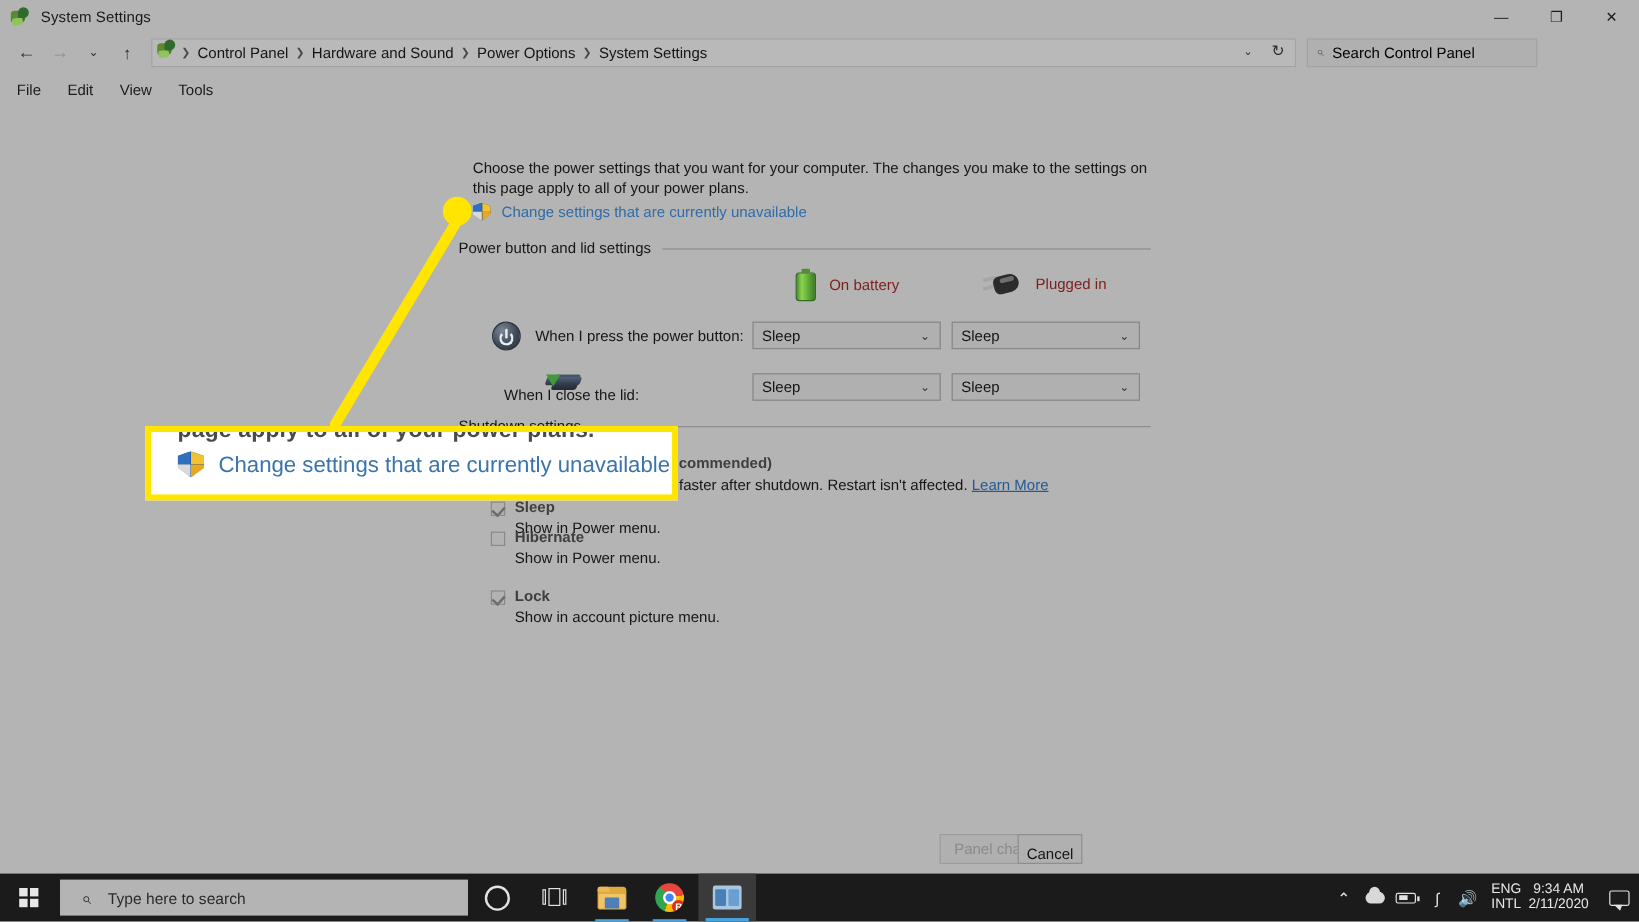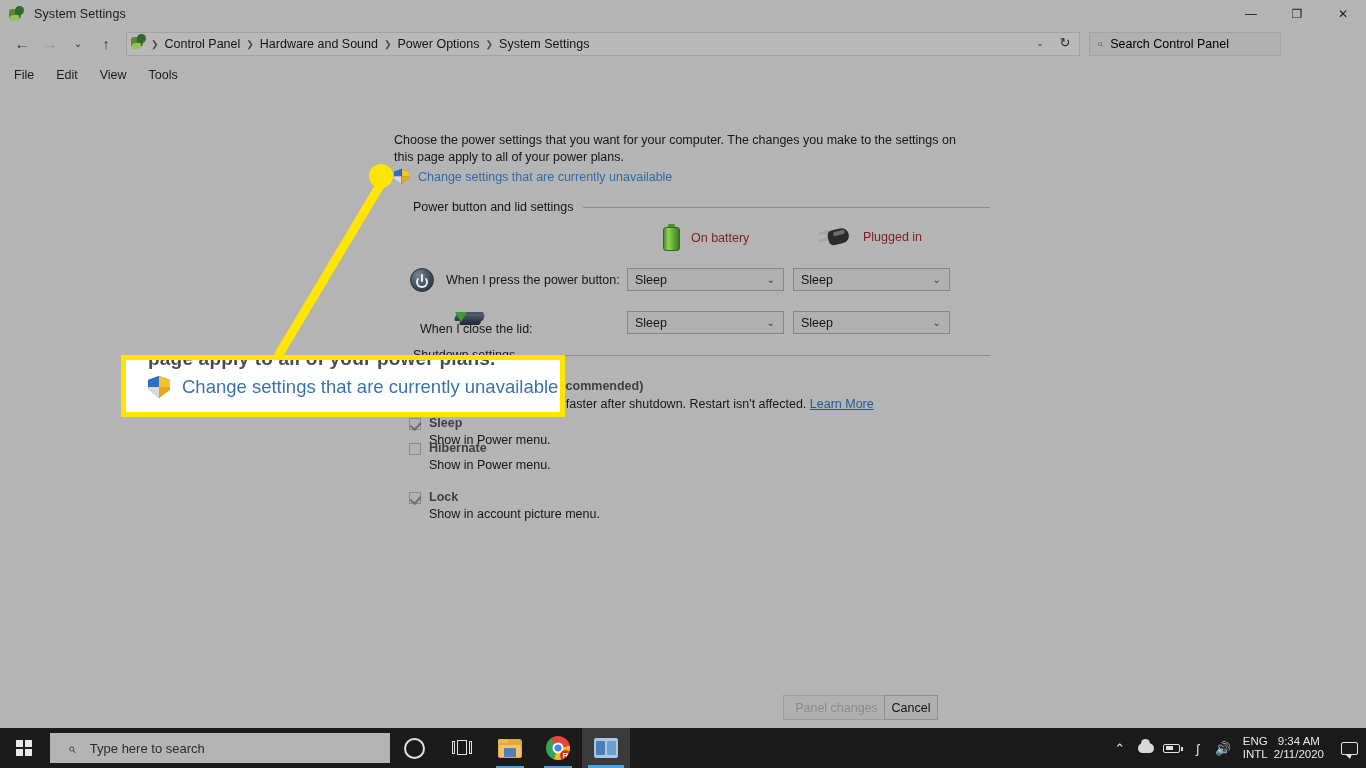--- a/index.html
+++ b/index.html
@@ -142,21 +142,21 @@
     clip-path: polygon(0% 0%, 100% 0%, 100% 30%, 0% 100%);
   }
   .shield .sh-q4 {
     position:absolute; left:0; bottom:0; width:50%; height:52%;
     background:#d9d9d9;
     clip-path: polygon(0% 0%, 100% 0%, 100% 100%, 0% 30%);
   }
 
   
   .group {
-    position:absolute; left:413px; width:577px;
+    position:absolute; left:382px; width:577px;
     display:flex; align-items:center;
   }
   .group .g-label { font-size:12.5px; color:#161616; white-space:nowrap; }
   .group .g-rule { flex:1; height:1px; background:#8d8d8d; margin-left:9px; }
 
   .col-head {
     position:absolute; display:flex; align-items:center;
   }
   .col-head .ch-label { margin-left:11px; font-size:12.5px; color:#7f1d1d; }
 
@@ -534,21 +534,21 @@
       <span class="checkbox checked"></span>
       <span class="cr-label">Lock</span>
     </div>
     <div class="sub-text" style="left:429px; top:419px;">Show in account picture menu.</div>
 
   </div>
 
   <div class="btn disabled" style="left:783px; top:695px; width:107px;">
     <span>Panel changes</span>
   </div>
-  <div class="btn" style="left:884px; top:695px; width:54px;">
+  <div class="btn" style="left:848px; top:695px; width:54px;align-items:flex-end;">
     <span>Cancel</span>
   </div>
 
   <div class="callout-line" style="left:383px; top:176px; width:206px; height:9px; transform: rotate(120.9deg);"></div>
   <div class="callout-dot" style="left:369px; top:164px;"></div>
 
   <div class="callout-box">
     <div class="callout-ghost">page apply to all of your power plans.</div>
     <div class="callout-row">
       <span class="shield">

